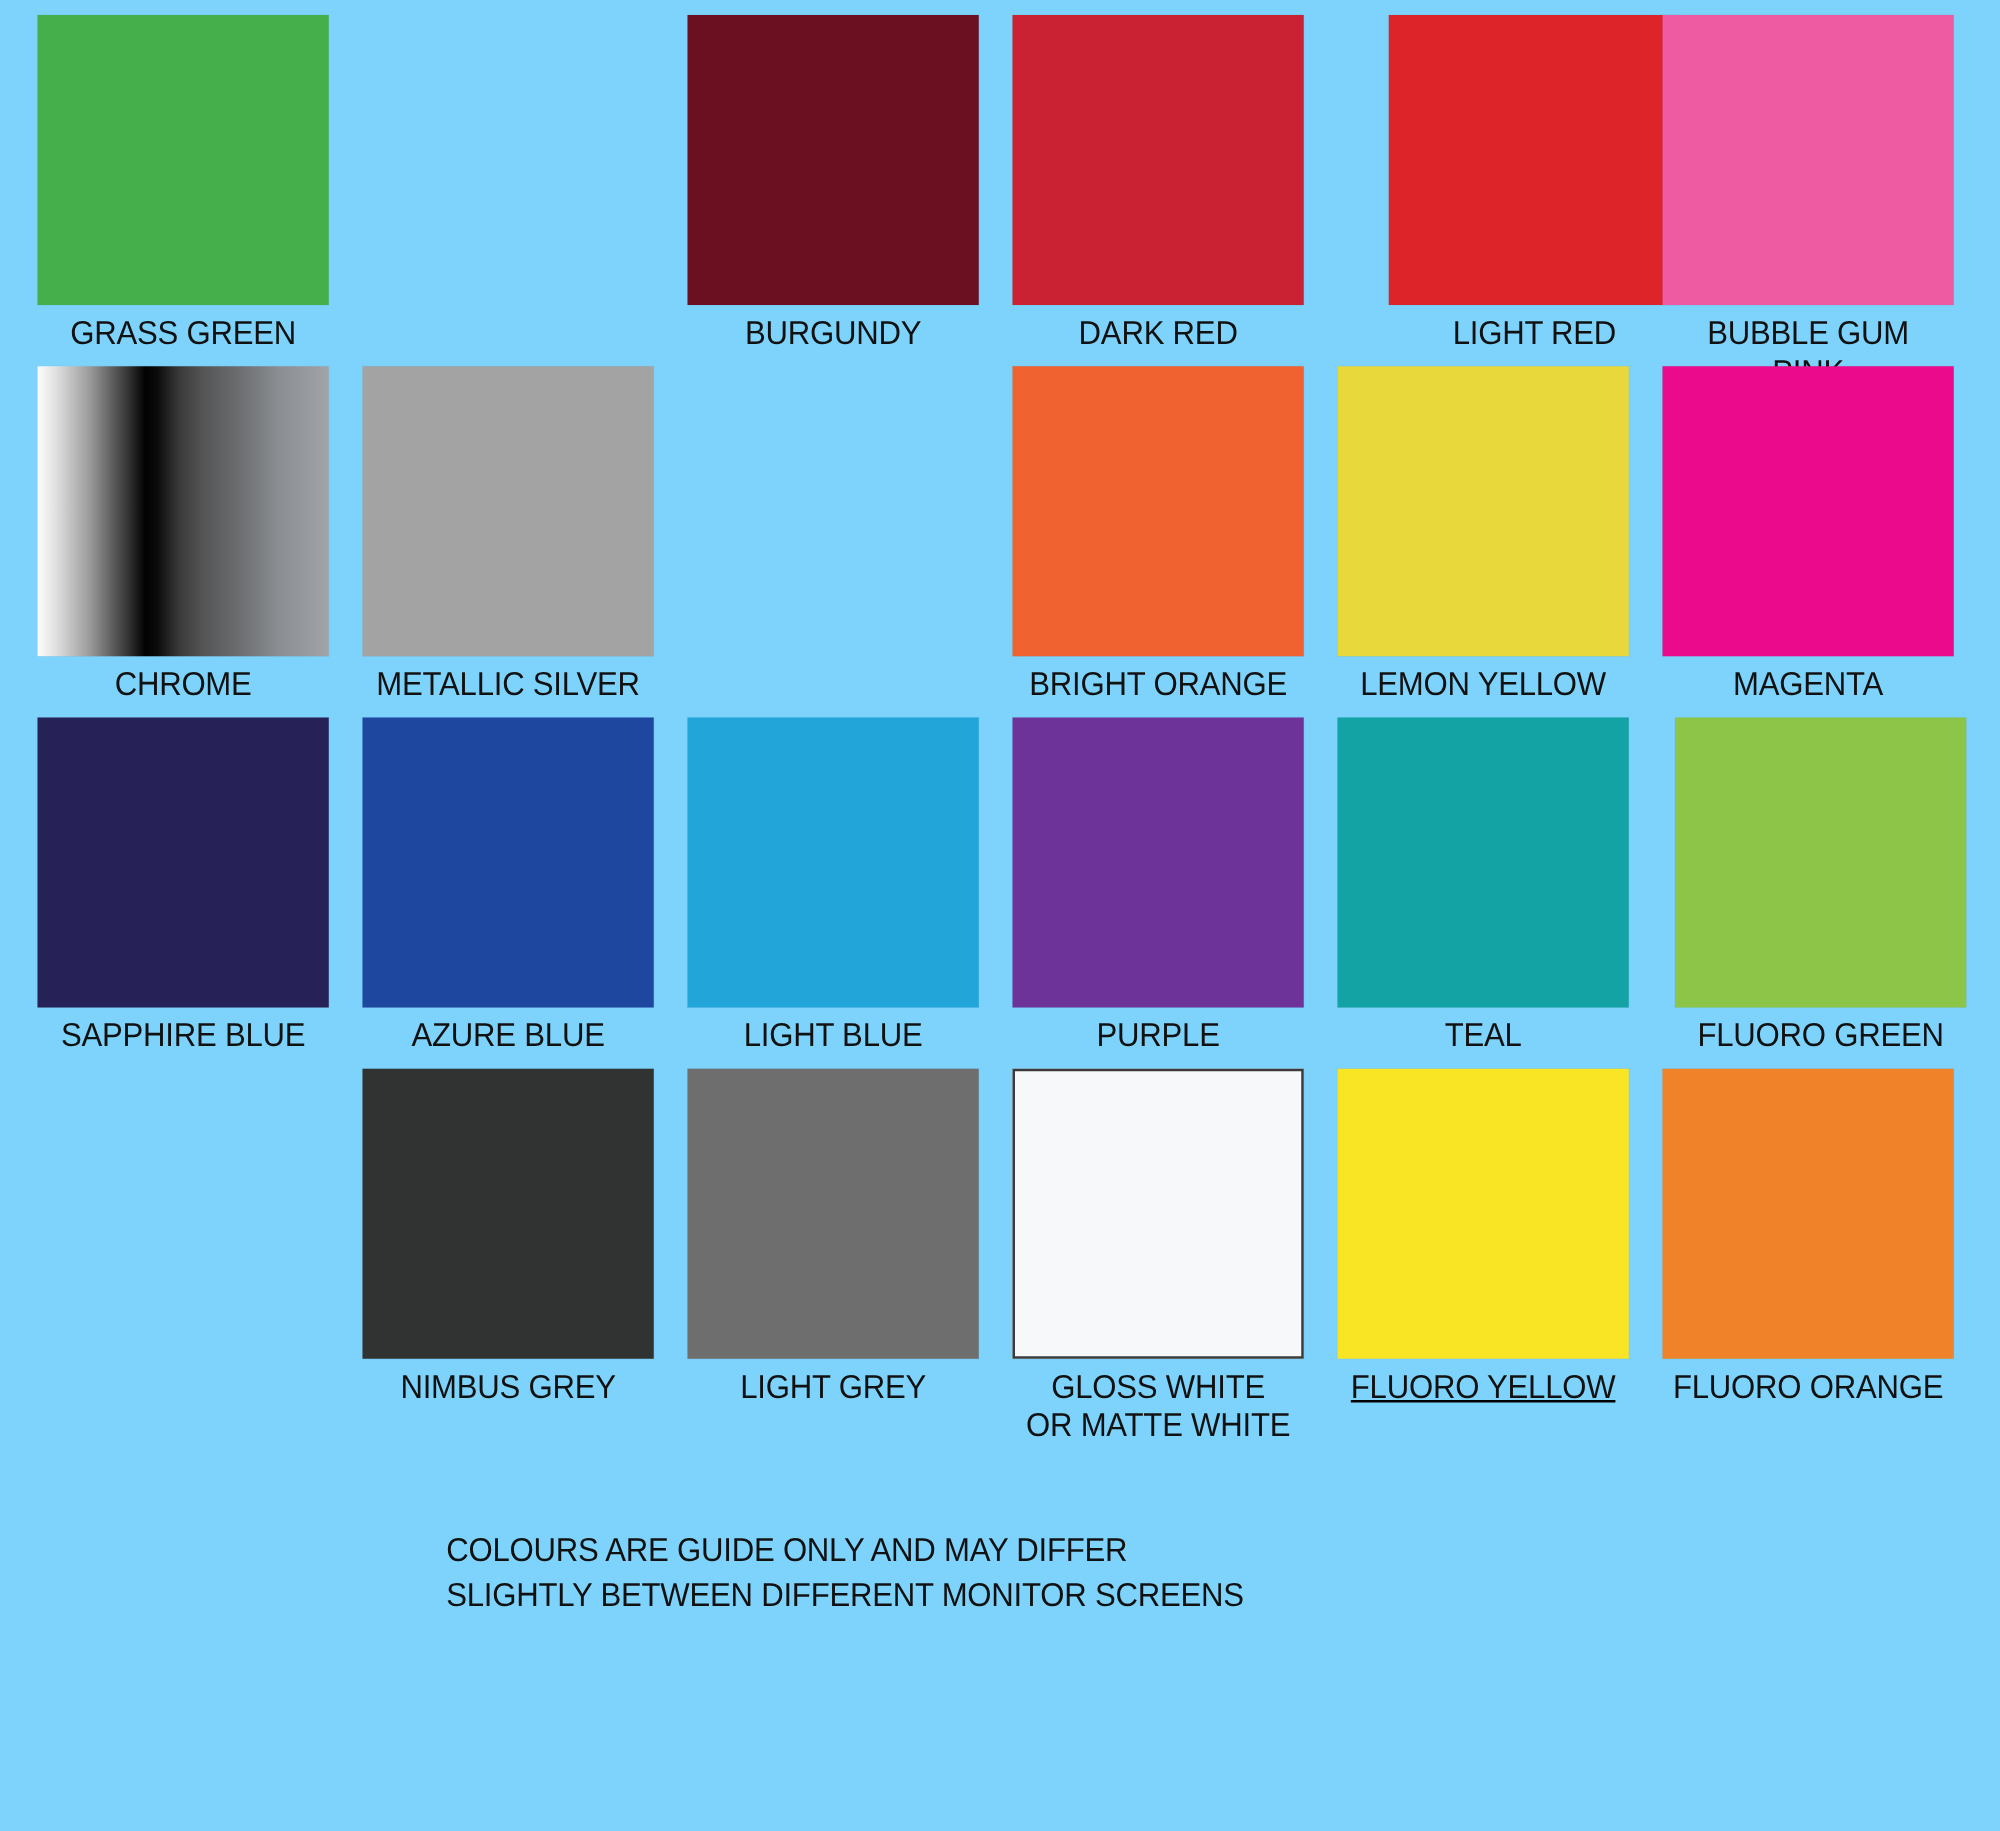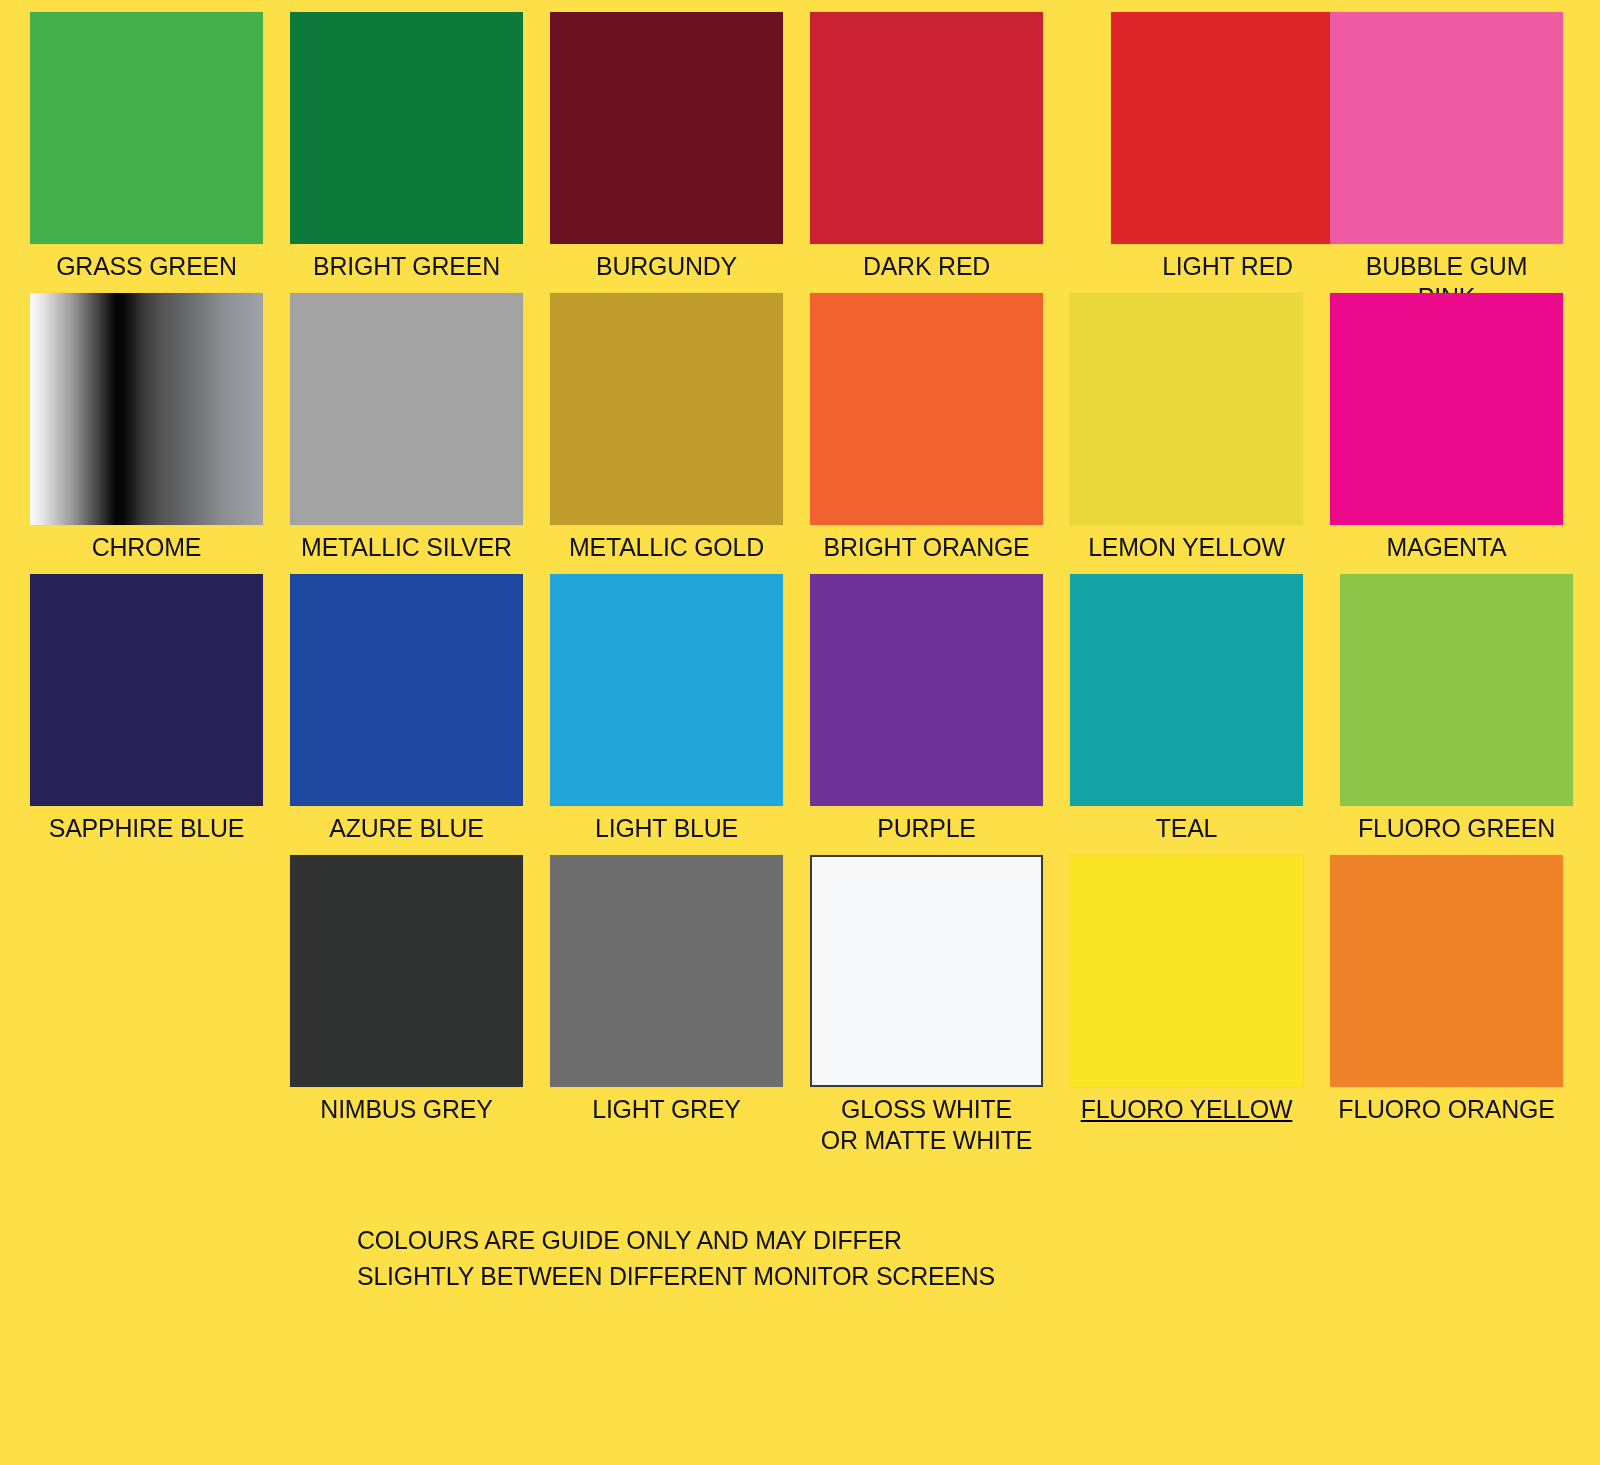--- a/index.html
+++ b/index.html
@@ -11,21 +11,21 @@
     width: 1600px;
     height: 1465px;
     font-family: "Liberation Sans", "DejaVu Sans", sans-serif;
     overflow: hidden;
   }
 
   #chart {
     position: relative;
     width: 1600px;
     height: 1465px;
-    background: #fde047;
+    background: #7dd3fc;
   }
 
   .swatch-cell {
     position: absolute;
     width: 233px;
   }
 
   .swatch-chip {
     width: 233px;
     height: 232px;
@@ -65,24 +65,20 @@
   }
 </style>
 </head>
 <body>
 
 <div id="chart">
     <div class="swatch-cell" style="left: 30px; top: 12px;">
       <div class="swatch-chip" style="background: rgb(69, 175, 76);"></div>
       <div class="swatch-label">GRASS GREEN</div>
     </div>
-    <div class="swatch-cell" style="left: 290px; top: 12px;">
-      <div class="swatch-chip" style="background: rgb(13, 122, 60);"></div>
-      <div class="swatch-label">BRIGHT GREEN</div>
-    </div>
     <div class="swatch-cell" style="left: 550px; top: 12px;">
       <div class="swatch-chip" style="background: rgb(107, 16, 32);"></div>
       <div class="swatch-label">BURGUNDY</div>
     </div>
     <div class="swatch-cell" style="left: 810px; top: 12px;">
       <div class="swatch-chip" style="background: rgb(203, 34, 51);"></div>
       <div class="swatch-label">DARK RED</div>
     </div>
     <div class="swatch-cell" style="left: 1070px; top: 12px; margin-left: 41px;">
       <div class="swatch-chip" style="background: rgb(220, 36, 41);"></div>
@@ -92,24 +88,20 @@
       <div class="swatch-chip" style="background: rgb(238, 91, 162);"></div>
       <div class="swatch-label">BUBBLE GUM PINK</div>
     </div>
     <div class="swatch-cell" style="left: 30px; top: 293px;">
       <div class="swatch-chip" style="background: linear-gradient(to right, rgb(253, 253, 253) 0%, rgb(226, 226, 226) 6%, rgb(154, 154, 154) 18%, rgb(61, 61, 61) 30%, rgb(2, 2, 2) 37%, rgb(11, 11, 11) 41%, rgb(59, 59, 59) 49%, rgb(85, 85, 85) 57%, rgb(109, 111, 114) 70%, rgb(139, 142, 146) 83%, rgb(160, 163, 167) 100%);"></div>
       <div class="swatch-label">CHROME</div>
     </div>
     <div class="swatch-cell" style="left: 290px; top: 293px;">
       <div class="swatch-chip" style="background: rgb(163, 163, 163);"></div>
       <div class="swatch-label">METALLIC SILVER</div>
-    </div>
-    <div class="swatch-cell" style="left: 550px; top: 293px;">
-      <div class="swatch-chip" style="background: rgb(191, 156, 44);"></div>
-      <div class="swatch-label">METALLIC GOLD</div>
     </div>
     <div class="swatch-cell" style="left: 810px; top: 293px;">
       <div class="swatch-chip" style="background: rgb(240, 98, 47);"></div>
       <div class="swatch-label">BRIGHT ORANGE</div>
     </div>
     <div class="swatch-cell" style="left: 1070px; top: 293px;">
       <div class="swatch-chip" style="background: rgb(232, 216, 60);"></div>
       <div class="swatch-label">LEMON YELLOW</div>
     </div>
     <div class="swatch-cell" style="left: 1330px; top: 293px;">

